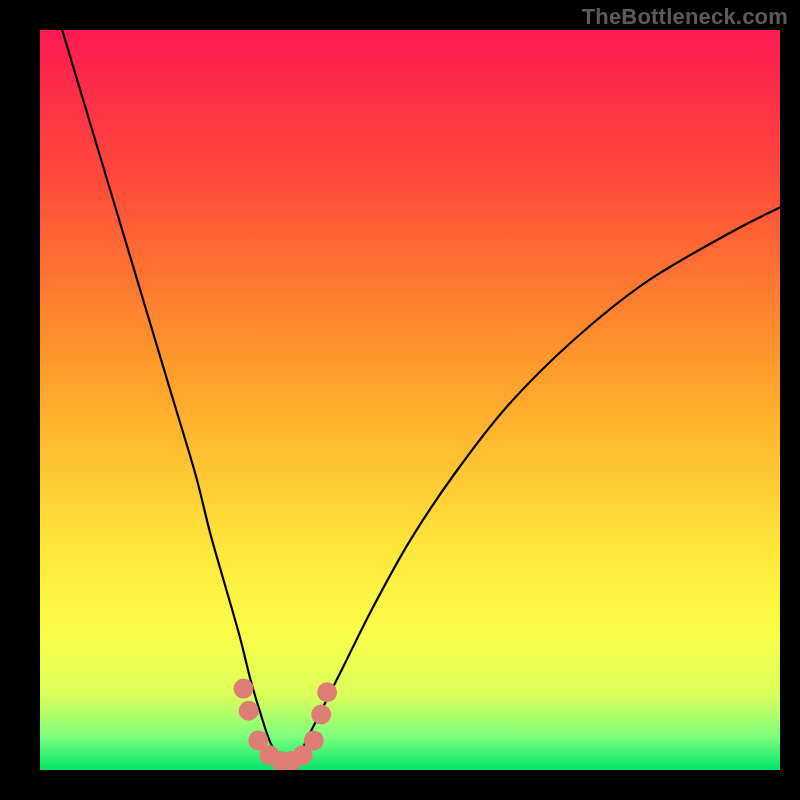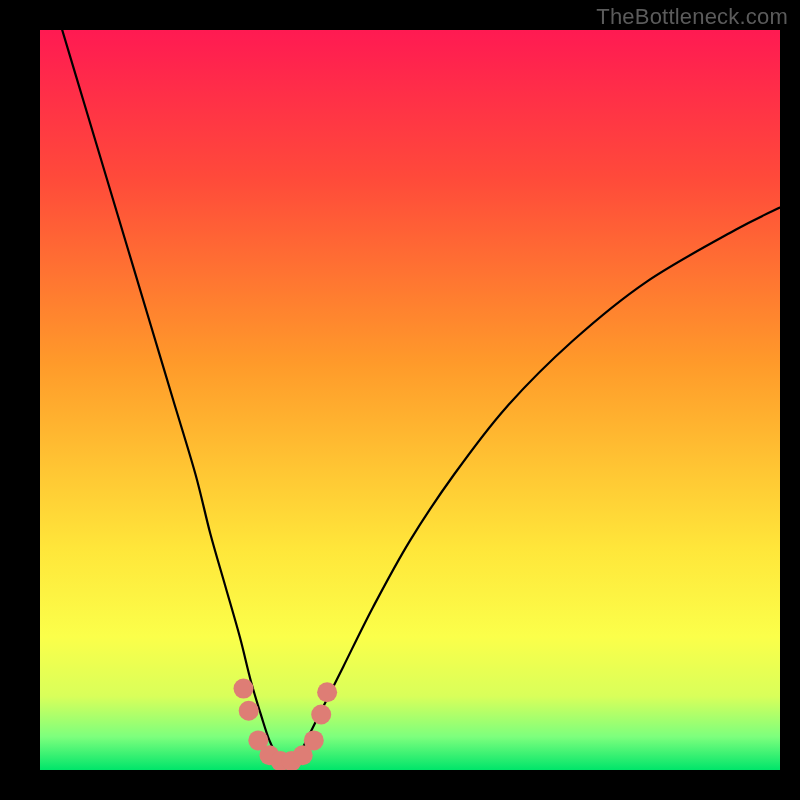--- a/index.html
+++ b/index.html
@@ -10,20 +10,21 @@
     background: #000;
     overflow: hidden;
   }
   .frame {
     position: absolute;
     left: 0;
     top: 0;
     width: 800px;
     height: 800px;
     background: #000;
+    font-weight: bold;
   }
   .plot {
     position: absolute;
     left: 40px;
     top: 30px;
     width: 740px;
     height: 740px;
     overflow: hidden;
   }
   .gradient {

